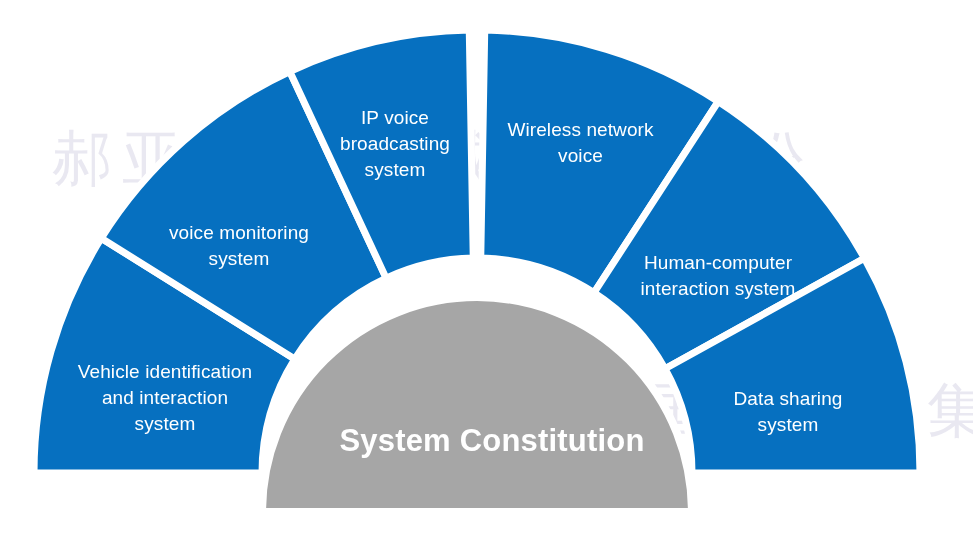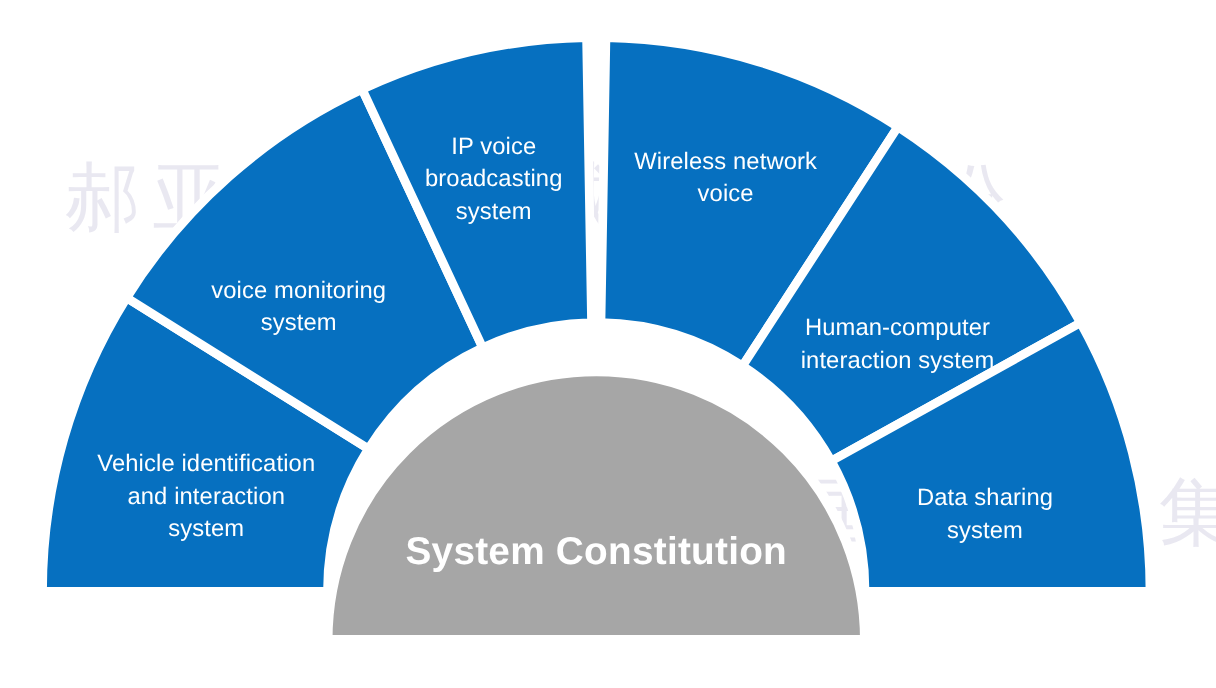--- a/index.html
+++ b/index.html
@@ -41,20 +41,21 @@
   .hub-label {
     position: absolute;
     color: #ffffff;
     font-family: "Liberation Sans", sans-serif;
     font-weight: bold;
     font-size: 31px;
     line-height: 36px;
     text-align: center;
     white-space: nowrap;
     letter-spacing: 0.2px;
+    margin-left: 15px;
   }
   .watermark {
     position: absolute;
     color: rgba(120, 110, 170, 0.16);
     font-family: "DejaVu Sans", sans-serif;
     font-size: 60px;
     line-height: 60px;
     white-space: nowrap;
     letter-spacing: 10px;
     pointer-events: none;

